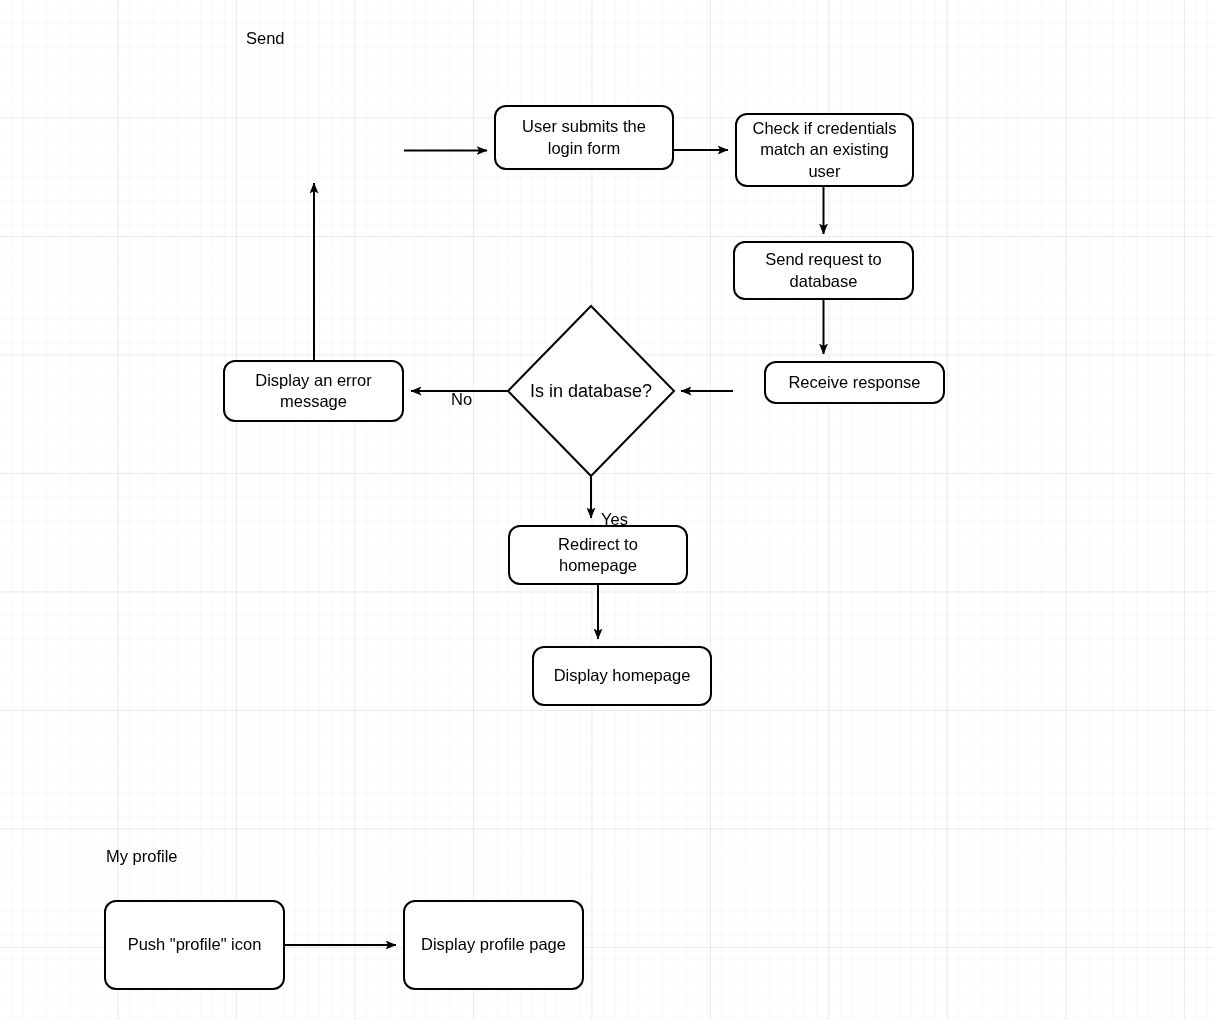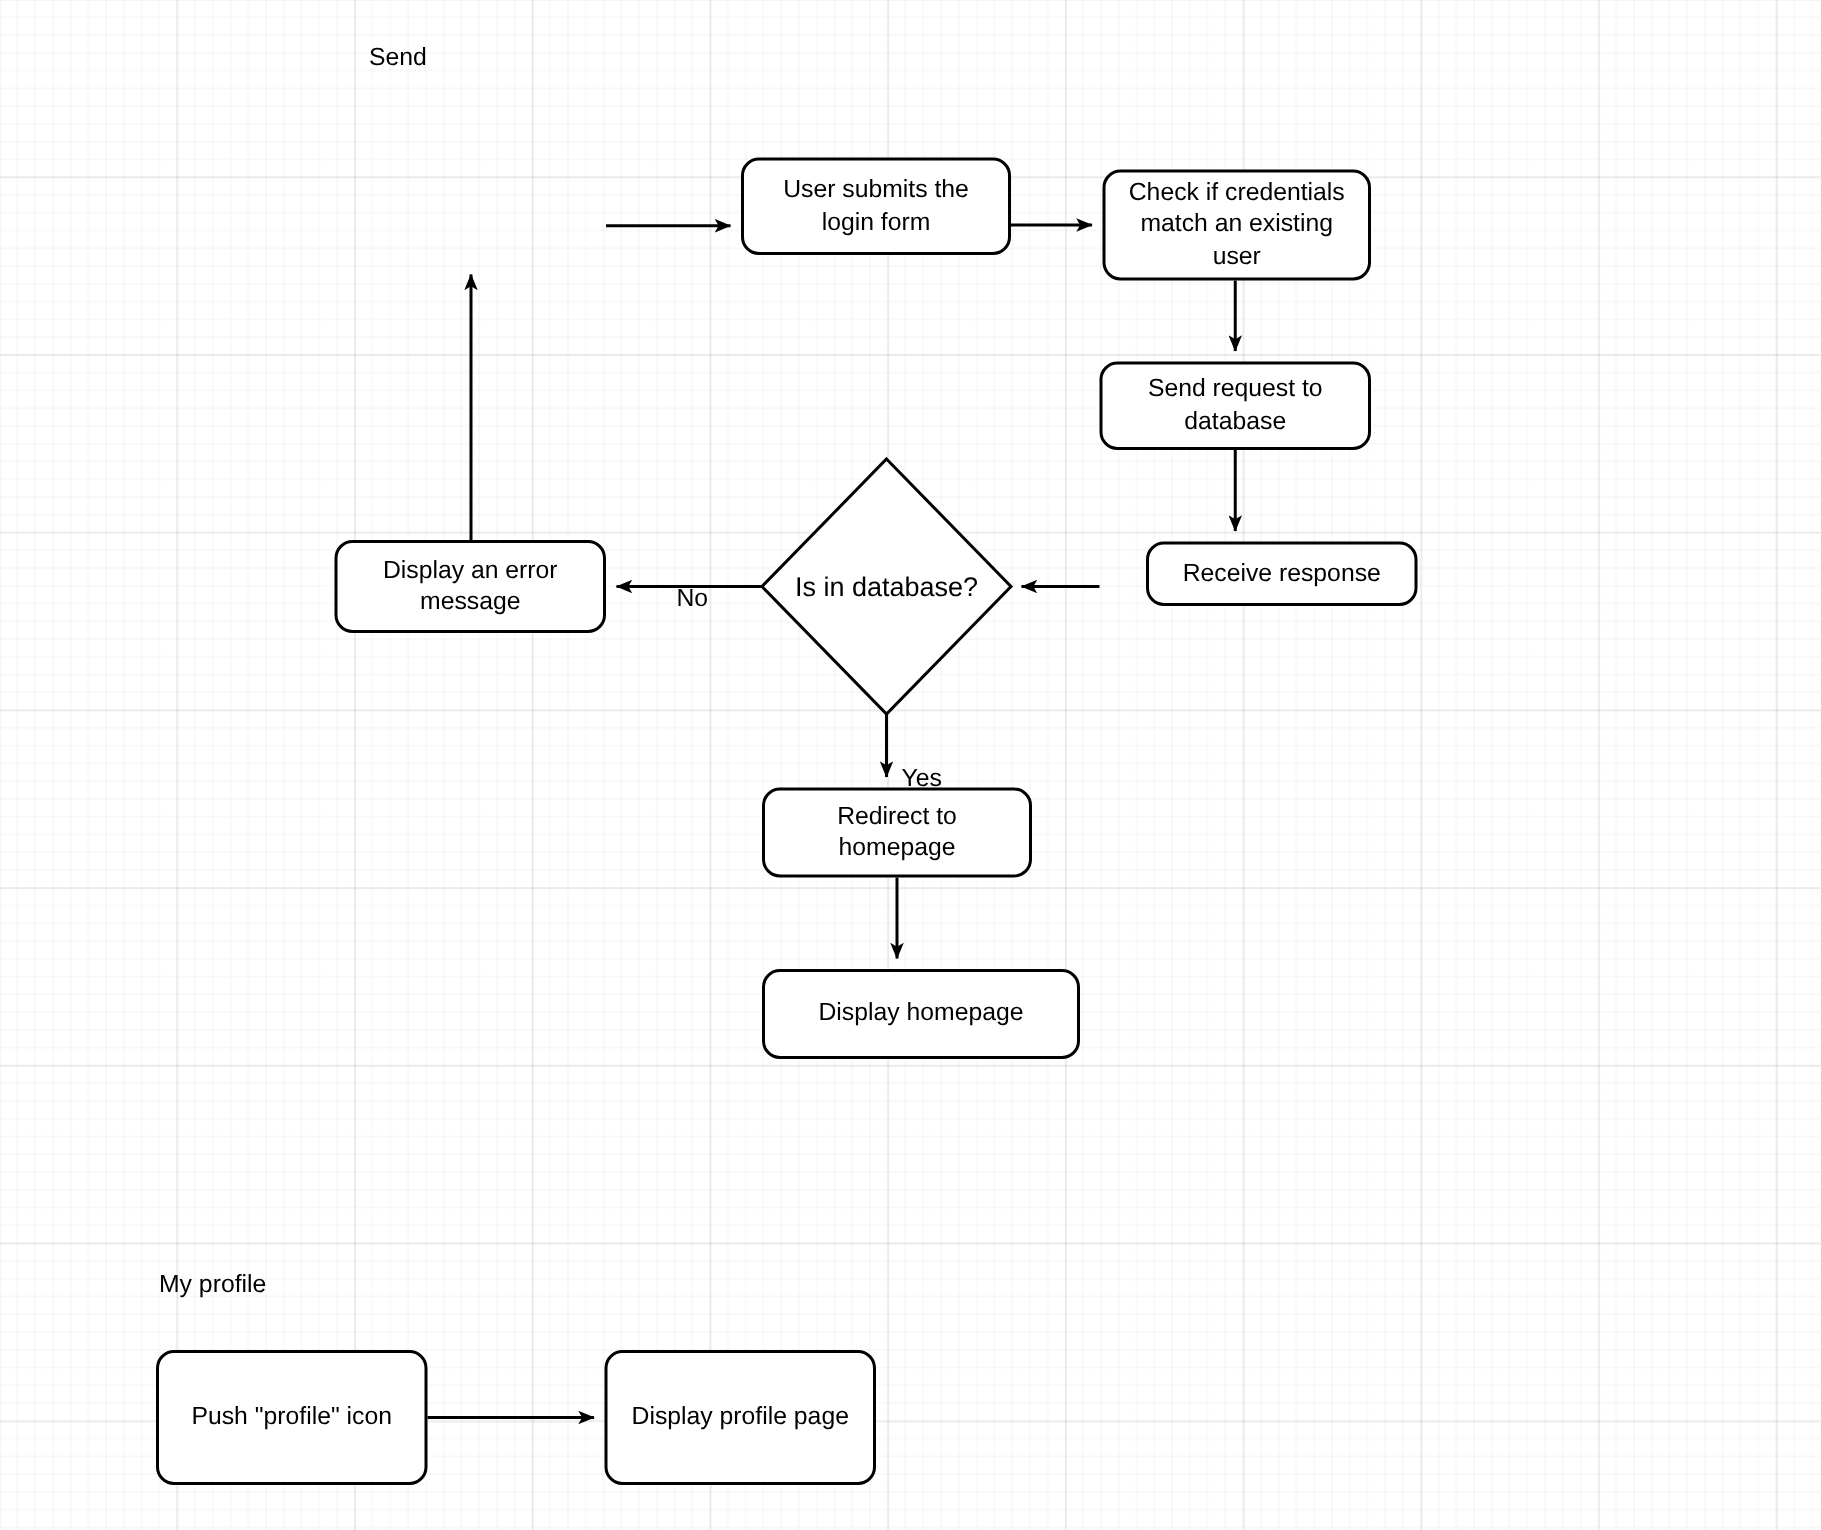--- a/index.html
+++ b/index.html
@@ -177,21 +177,21 @@
   <div class="diamond-wrap" style="left:508px; top:306px; width:166px; height:170px;">
     <div class="diamond-text">Is in database?</div>
   </div>
 
   <div class="node" style="left:223px; top:360px; width:181px; height:62px;">Display an error
 message</div>
 
   <div class="node" style="left:508px; top:525px; width:180px; height:60px;">Redirect to
 homepage</div>
 
-  <div class="node" style="left:508px; top:646px; width:212px; height:60px;">Display homepage</div>
+  <div class="node" style="left:532px; top:646px; width:180px; height:60px;">Display homepage</div>
 
   <div class="node" style="left:104px; top:900px; width:181px; height:90px;">Push "profile" icon</div>
 
   <div class="node" style="left:403px; top:900px; width:181px; height:90px;">Display profile page</div>
 
   <div class="edge-label" style="left:451px; top:368px;">No</div>
 
   <div class="edge-label" style="left:601px; top:488px;">Yes</div>
 
 </div>

